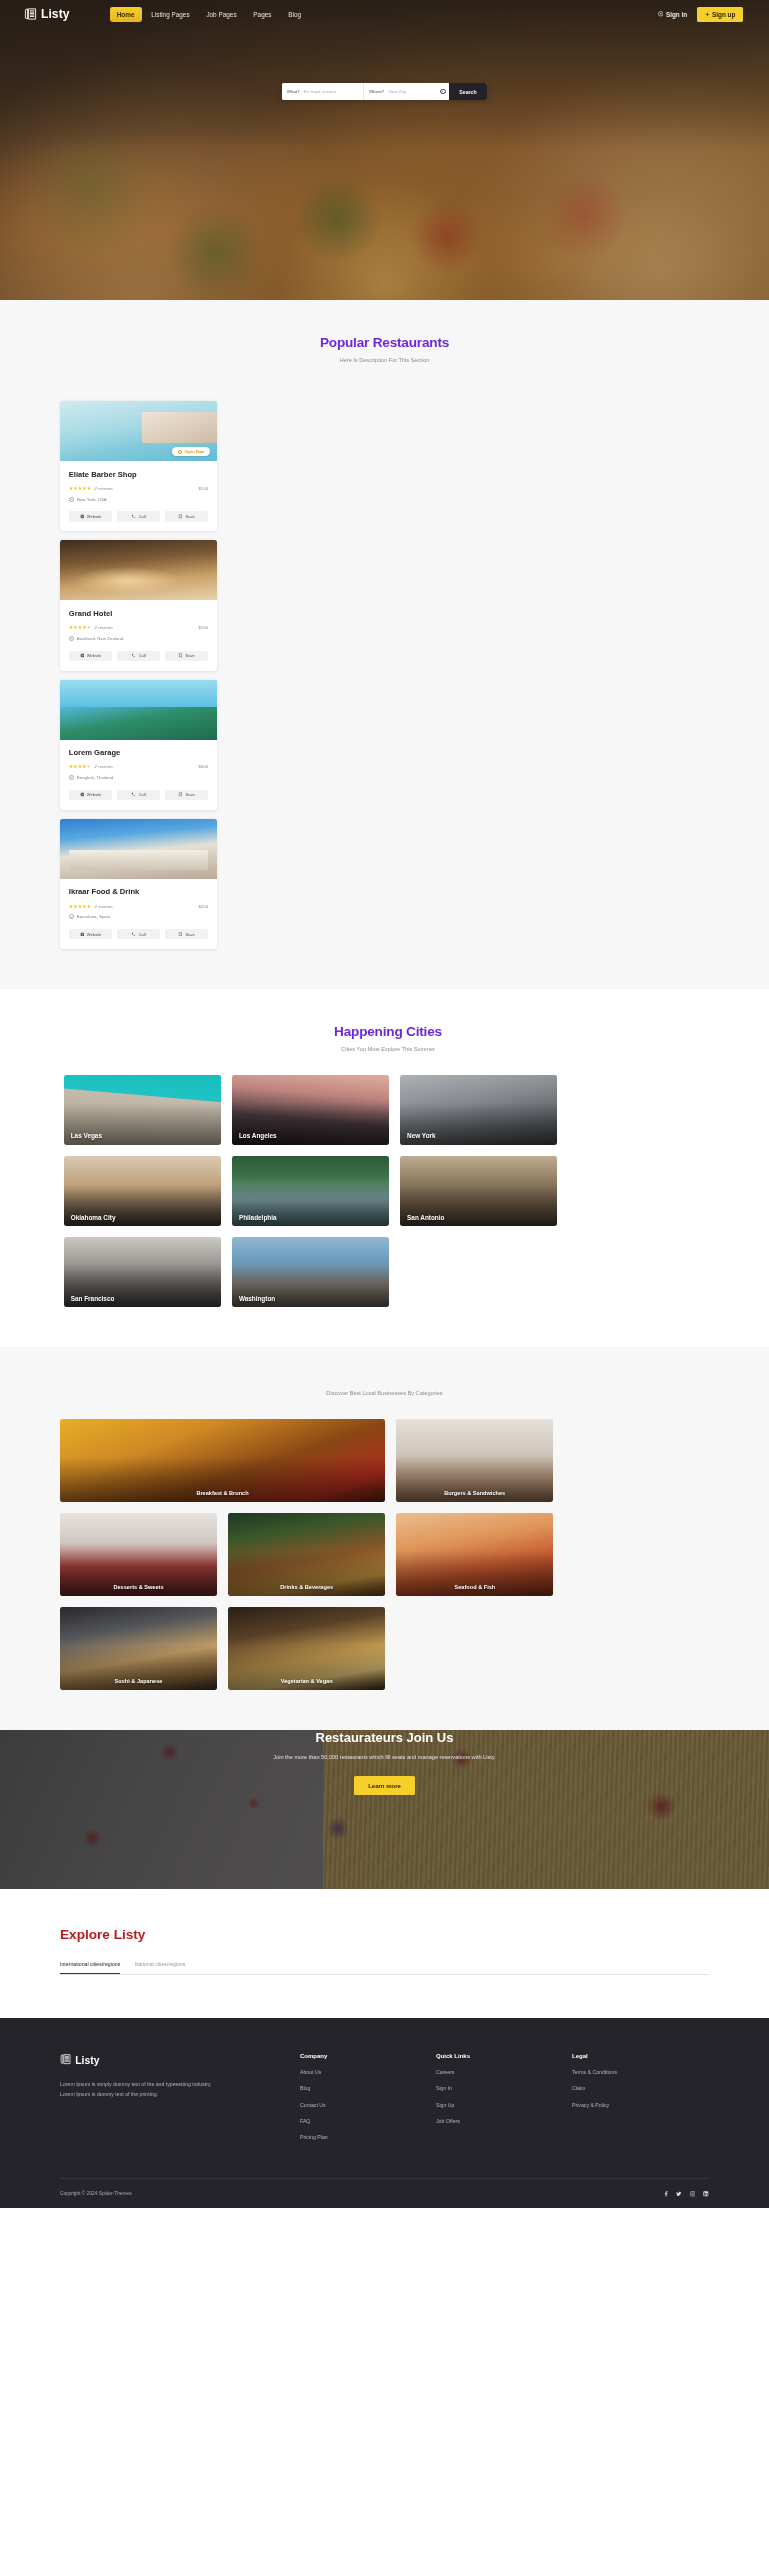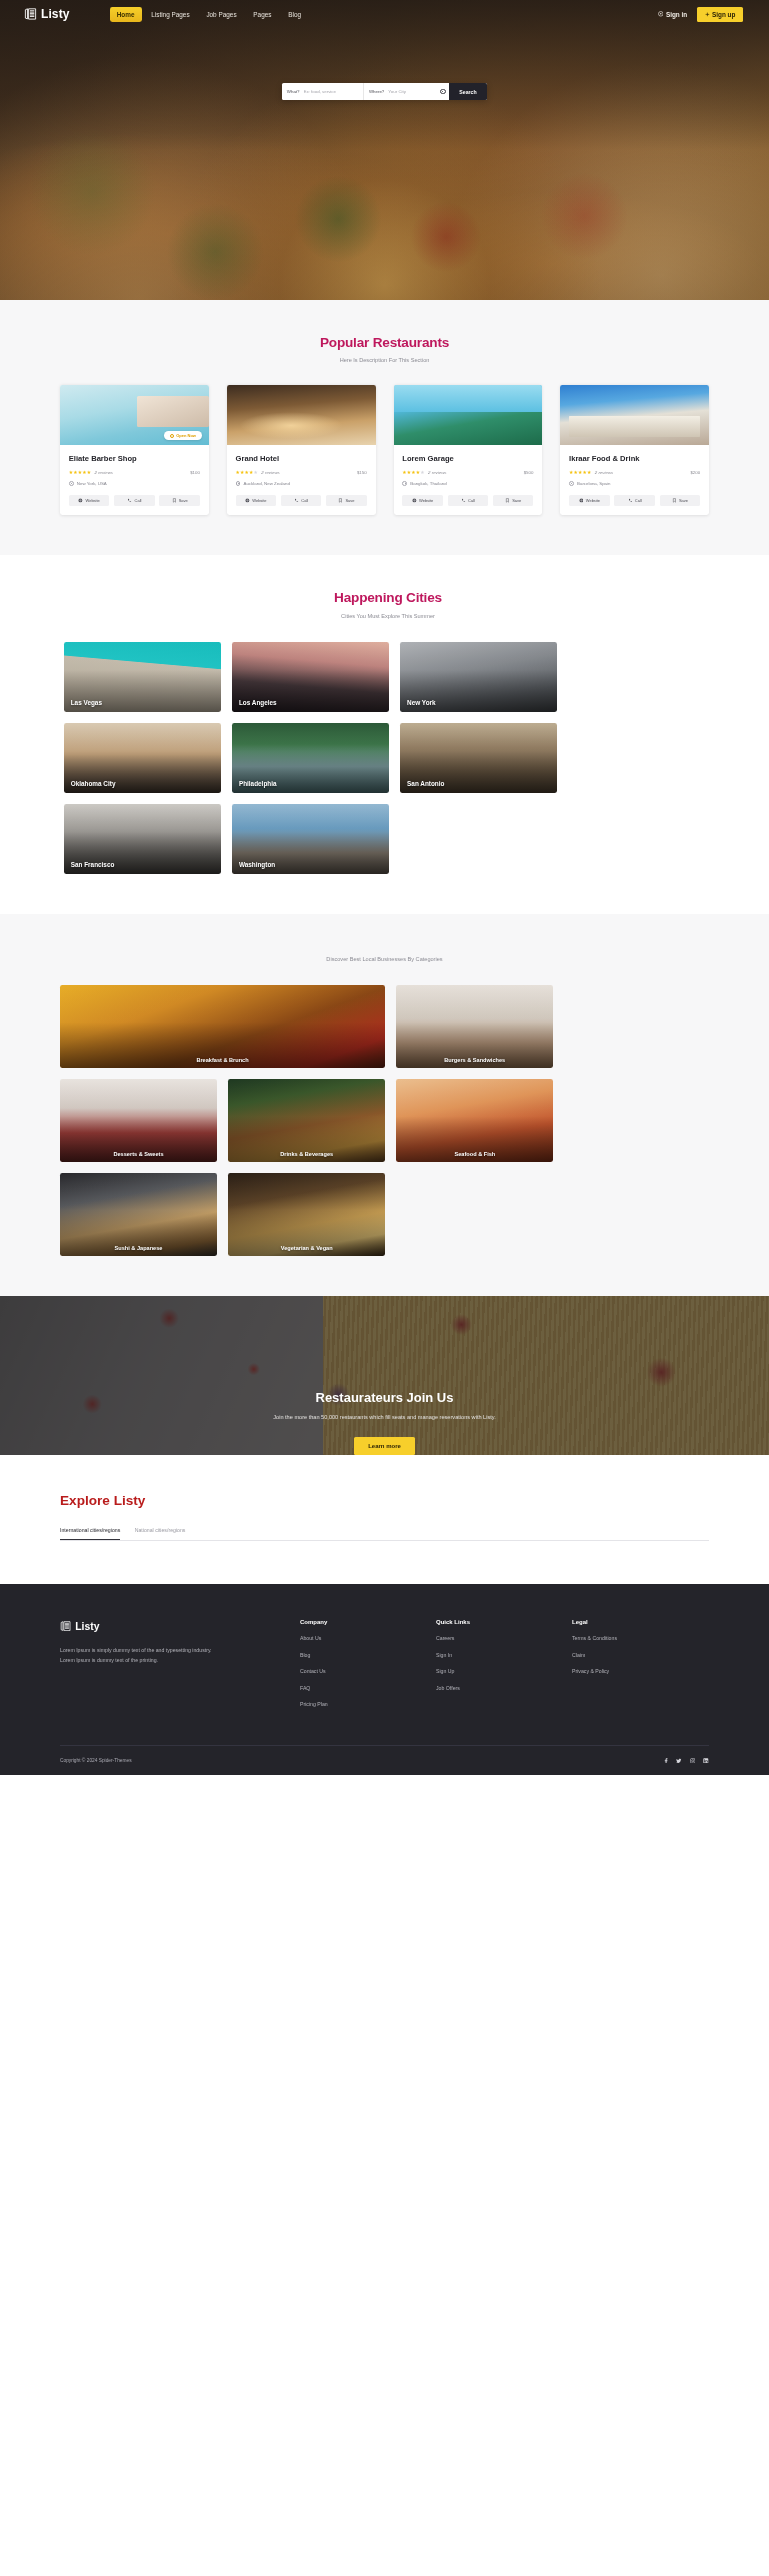--- a/index.html
+++ b/index.html
@@ -97,25 +97,25 @@
     margin-left: auto; height: 100%; background: #22222a; color: #fff;
     font-size: 5.2px; font-weight: 700; display: flex; align-items: center;
     padding: 0 10.4px; cursor: pointer; border: 0;
     font-family: "Liberation Sans", sans-serif;
   }
 
   
   .sec { padding: 35px 0 40px; }
   .sec.grey { background: #f7f7f8; }
   .sec.white { background: #ffffff; padding-left: 7px; }
-  .sec-title { text-align: center; font-size: 13.6px; font-weight: 700; color: #be185d; letter-spacing: -0.2px; }
+  .sec-title { text-align: center; font-size: 13.6px; font-weight: 700; color: #6d28d9; letter-spacing: -0.2px; }
   .sec-sub { text-align: center; font-size: 5.6px; color: #8b8b93; margin-top: 7.2px; }
 
   
-  .cards { display: flex; gap: 18px; margin-top: 22px; }
+  .cards { display: flex; gap: 9px; margin-top: 38px; flex-direction: column; }
   .card {
     width: 157px; background: #fff; border-radius: 2.4px;
     box-shadow: 0 0.8px 3.2px rgba(0,0,0,.10); overflow: hidden;
   }
   .card-img { height: 60px; position: relative; }
   .c1 { background: linear-gradient(170deg,#cfeaf0 0%,#a9dbe6 40%,#7fc8da 70%,#63bcd3 100%); }
   .c1:after{content:"";position:absolute;right:0;top:18%;width:48%;height:52%;
     background:linear-gradient(160deg,#f0e4d6,#cdbba8);border-radius:1.6px;}
   .c2 { background: linear-gradient(175deg,#3c2c20 0%,#7d5a35 35%,#caa169 65%,#e8d3ae 100%); }
   .c2:after{content:"";position:absolute;left:8%;bottom:10%;width:70%;height:45%;
@@ -180,21 +180,21 @@
   .g2 { background: linear-gradient(180deg,#efe9e2 0%,#d8cfc4 40%,#c2a184 70%,#8b6a4c 100%); }
   .g3 { background: linear-gradient(180deg,#f1ece7 0%,#d9cfc8 35%,#a8413d 65%,#5e2320 100%); }
   .g4 { background: linear-gradient(170deg,#1f3a22 0%,#3c5a2c 25%,#8d5a2b 55%,#c8963f 80%,#5b3c1d 100%); }
   .g5 { background: linear-gradient(170deg,#f4c694 0%,#e89a5c 35%,#c9582f 65%,#7b2e16 100%); }
   .g6 { background: linear-gradient(170deg,#2a2a2e 0%,#585a5e 30%,#c9a36a 60%,#8a6436 85%,#34302b 100%); }
   .g7 { background: linear-gradient(170deg,#2b2017 0%,#5b4227 30%,#caa054 60%,#e6c678 80%,#3a2a16 100%); }
 
   
   .cta {
     position: relative; height: 159px; overflow: hidden;
-    display: flex; align-items: flex-end; justify-content: center;
+    display: flex; align-items: flex-start; justify-content: center;
   }
   .cta-bg {
     position: absolute; inset: 0;
     background:
       repeating-linear-gradient(92deg, rgba(236,200,110,.95) 0px, rgba(236,200,110,.95) 2.4px, rgba(212,168,78,.9) 2.4px, rgba(212,168,78,.9) 4.8px),
       linear-gradient(90deg,#6a6a6a 0%,#777 30%,#d8b35f 48%,#e3c173 100%);
   }
   .cta-left {
     position: absolute; left: 0; top: 0; bottom: 0; width: 42%;
     background: linear-gradient(115deg,#6f6c6a 0%,#8a8684 45%,#a09a95 100%);

